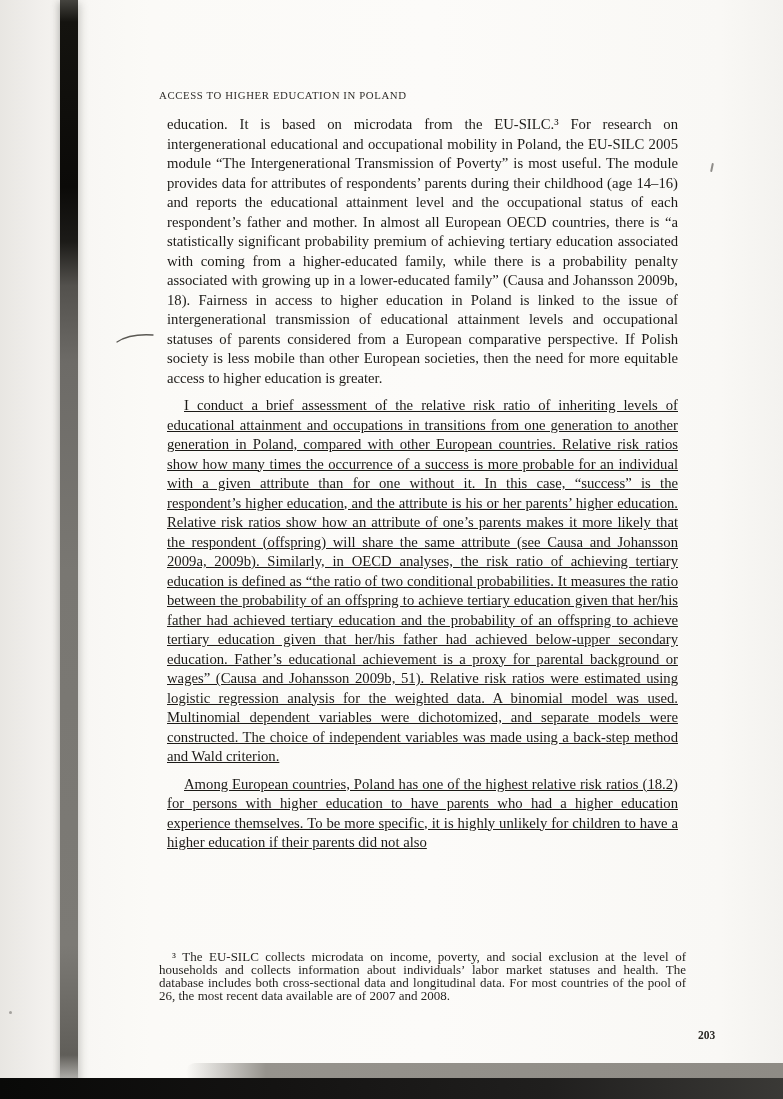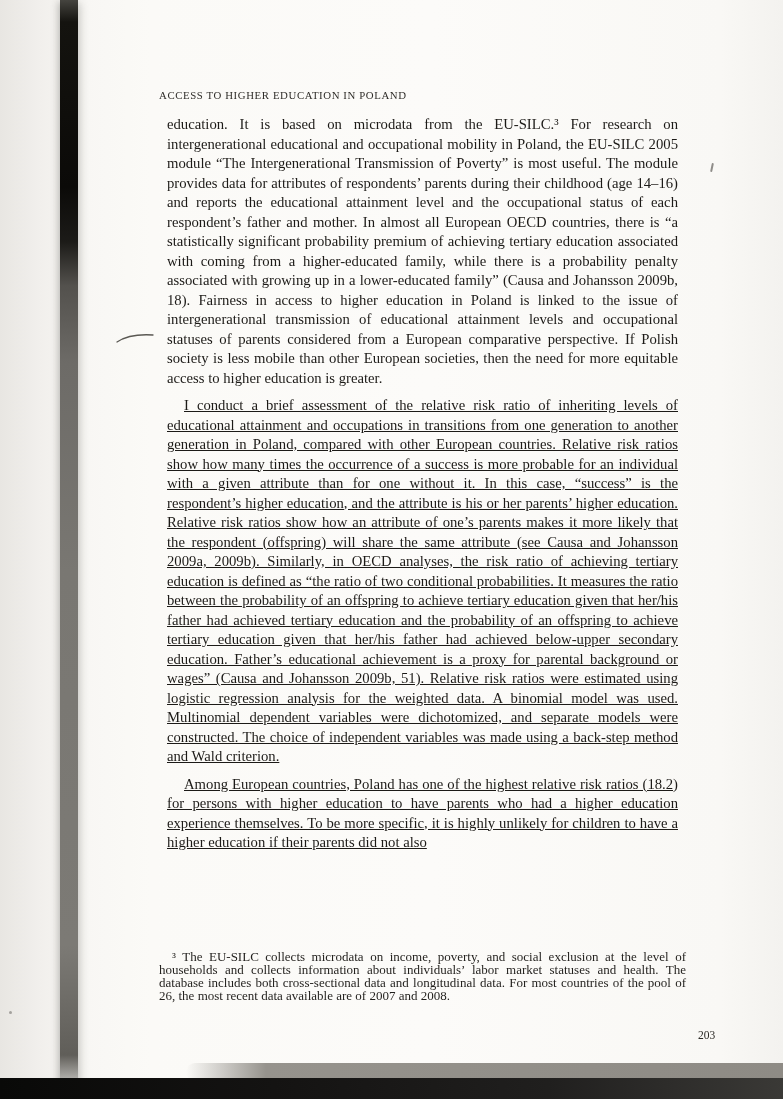--- a/index.html
+++ b/index.html
@@ -65,21 +65,21 @@
     font-size: 13px;
     line-height: 13px;
     text-align: justify;
     text-indent: 13px;
     color: #211f1c;
   }
   .page-number {
     position: absolute;
     left: 698px; top: 1029px;
     font-size: 11.5px;
-    font-weight: normal;
+    font-weight: bold;
     color: #2a2824;
   }
 
   
   .pen-mark-left {
     position: absolute; left: 116px; top: 333px; width: 38px; height: 12px;
   }
   .pen-mark-right {
     position: absolute; left: 711px; top: 163px; width: 2px; height: 9px;
     background: #8f8d89; transform: rotate(12deg); border-radius: 1px;

